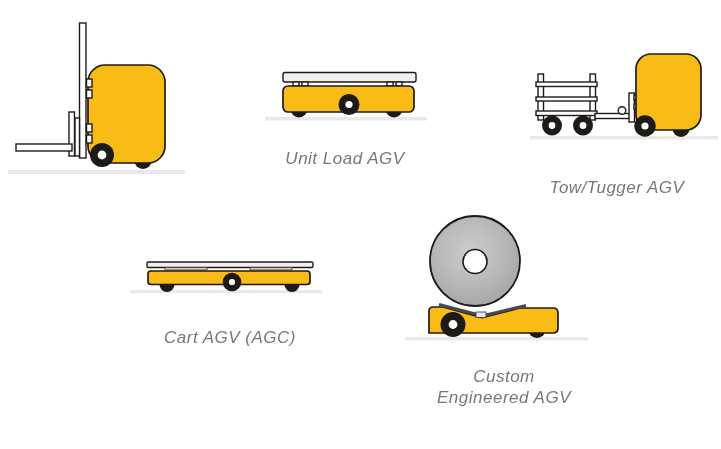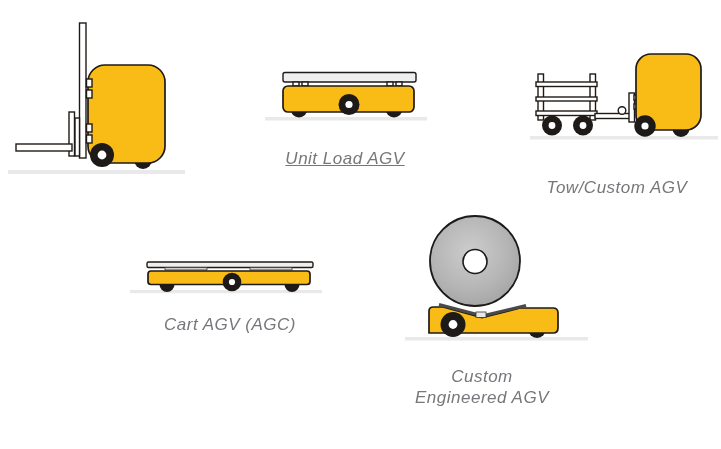--- a/index.html
+++ b/index.html
@@ -65,21 +65,21 @@
         <rect class="white-part" x="133" y="14" width="6" height="4" stroke-width="1"></rect>
       </g>
       <circle class="wheel" cx="36" cy="41" r="8.5"></circle>
       <circle class="wheel" cx="131" cy="41" r="8.5"></circle>
       <rect class="yellow-part" x="20" y="18" width="131" height="26" rx="5"></rect>
       <g>
         <circle class="wheel" cx="86" cy="36.5" r="10.5"></circle>
         <circle class="hub" cx="86" cy="36.5" r="3.6"></circle>
       </g>
     </svg>
-    <span class="caption" style="margin-top:24px;left:-3px;text-decoration:underline;">Unit Load AGV</span>
+    <span class="caption" style="margin-top:24px;left:-3px;">Unit Load AGV</span>
   </div>
 
   <div class="figure" style="left:528px;top:40px;width:192px;">
     <svg width="192" height="102" viewBox="0 0 192 102">
       <rect class="ground" x="2" y="96" width="188" height="3.5"></rect>
 
       <g>
         <rect class="white-part" x="10" y="34" width="5.5" height="46"></rect>
         <rect class="white-part" x="62" y="34" width="5.5" height="46"></rect>
         <rect class="white-part" x="8" y="42" width="61" height="4.5"></rect>
@@ -102,40 +102,40 @@
         <rect class="white-part" x="106" y="55" width="4.5" height="5" stroke-width="1"></rect>
         <rect class="white-part" x="106" y="64" width="4.5" height="5" stroke-width="1"></rect>
       </g>
       <circle class="wheel" cx="153" cy="88.5" r="8.5"></circle>
       <rect class="yellow-part" x="108" y="14" width="65" height="76" rx="15"></rect>
       <g>
         <circle class="wheel" cx="117" cy="86" r="10.7"></circle>
         <circle class="hub" cx="117" cy="86" r="3.6"></circle>
       </g>
     </svg>
-    <span class="caption" style="margin-top:35px;left:-7px;">Tow/Custom AGV</span>
+    <span class="caption" style="margin-top:35px;left:-7px;">Tow/Tugger AGV</span>
   </div>
 
   <div class="figure" style="left:128px;top:256px;width:196px;">
     <svg width="196" height="40" viewBox="0 0 196 40">
       <rect class="ground" x="2" y="34" width="192" height="3.2"></rect>
       <rect class="platform" x="19" y="6" width="166" height="5.5" rx="1.5"></rect>
       <g>
         <rect class="rail" x="37" y="11.5" width="42" height="2.5"></rect>
         <rect class="rail" x="122" y="11.5" width="42" height="2.5"></rect>
       </g>
       <circle class="wheel" cx="39" cy="28.5" r="7.5"></circle>
       <circle class="wheel" cx="164" cy="28.5" r="7.5"></circle>
       <rect class="yellow-part" x="20" y="15" width="162" height="13.5" rx="3"></rect>
       <g>
         <circle class="wheel" cx="104" cy="26" r="9.3"></circle>
         <circle class="hub" cx="104" cy="26" r="3.1"></circle>
       </g>
     </svg>
-    <span class="caption" style="margin-top:18px;left:4px;">Cart AGV (AGC)</span>
+    <span class="caption" style="margin-top:31px;left:4px;">Cart AGV (AGC)</span>
   </div>
 
   <div class="figure" style="left:403px;top:214px;width:187px;">
     <svg width="187" height="130" viewBox="0 0 187 130">
       <defs>
         <radialGradient id="coilGrad" cx="0.45" cy="0.4" r="0.75">
           <stop offset="0%" stop-color="#cdcdcd"></stop>
           <stop offset="55%" stop-color="#b5b5b5"></stop>
           <stop offset="100%" stop-color="#9c9c9c"></stop>
         </radialGradient>
@@ -150,16 +150,16 @@
       <g>
         <line class="cradle-rail" x1="36" y1="90.5" x2="78" y2="101.5"></line>
         <line class="cradle-rail" x1="81" y1="101.5" x2="123" y2="91.5"></line>
         <rect x="73" y="98" width="10" height="5.5" fill="#e8e8e8" stroke="#333" stroke-width="0.8"></rect>
       </g>
       <g>
         <circle class="wheel" cx="50" cy="110.5" r="12.5"></circle>
         <circle class="hub" cx="50" cy="110.5" r="4.4"></circle>
       </g>
     </svg>
-    <span class="caption" style="margin-top:22px;width:150px;margin-left:4px;">Custom Engineered AGV</span>
+    <span class="caption" style="margin-top:22px;width:150px;margin-left:26px;">Custom Engineered AGV</span>
   </div>
 
 </div>
 
 </body></html>

